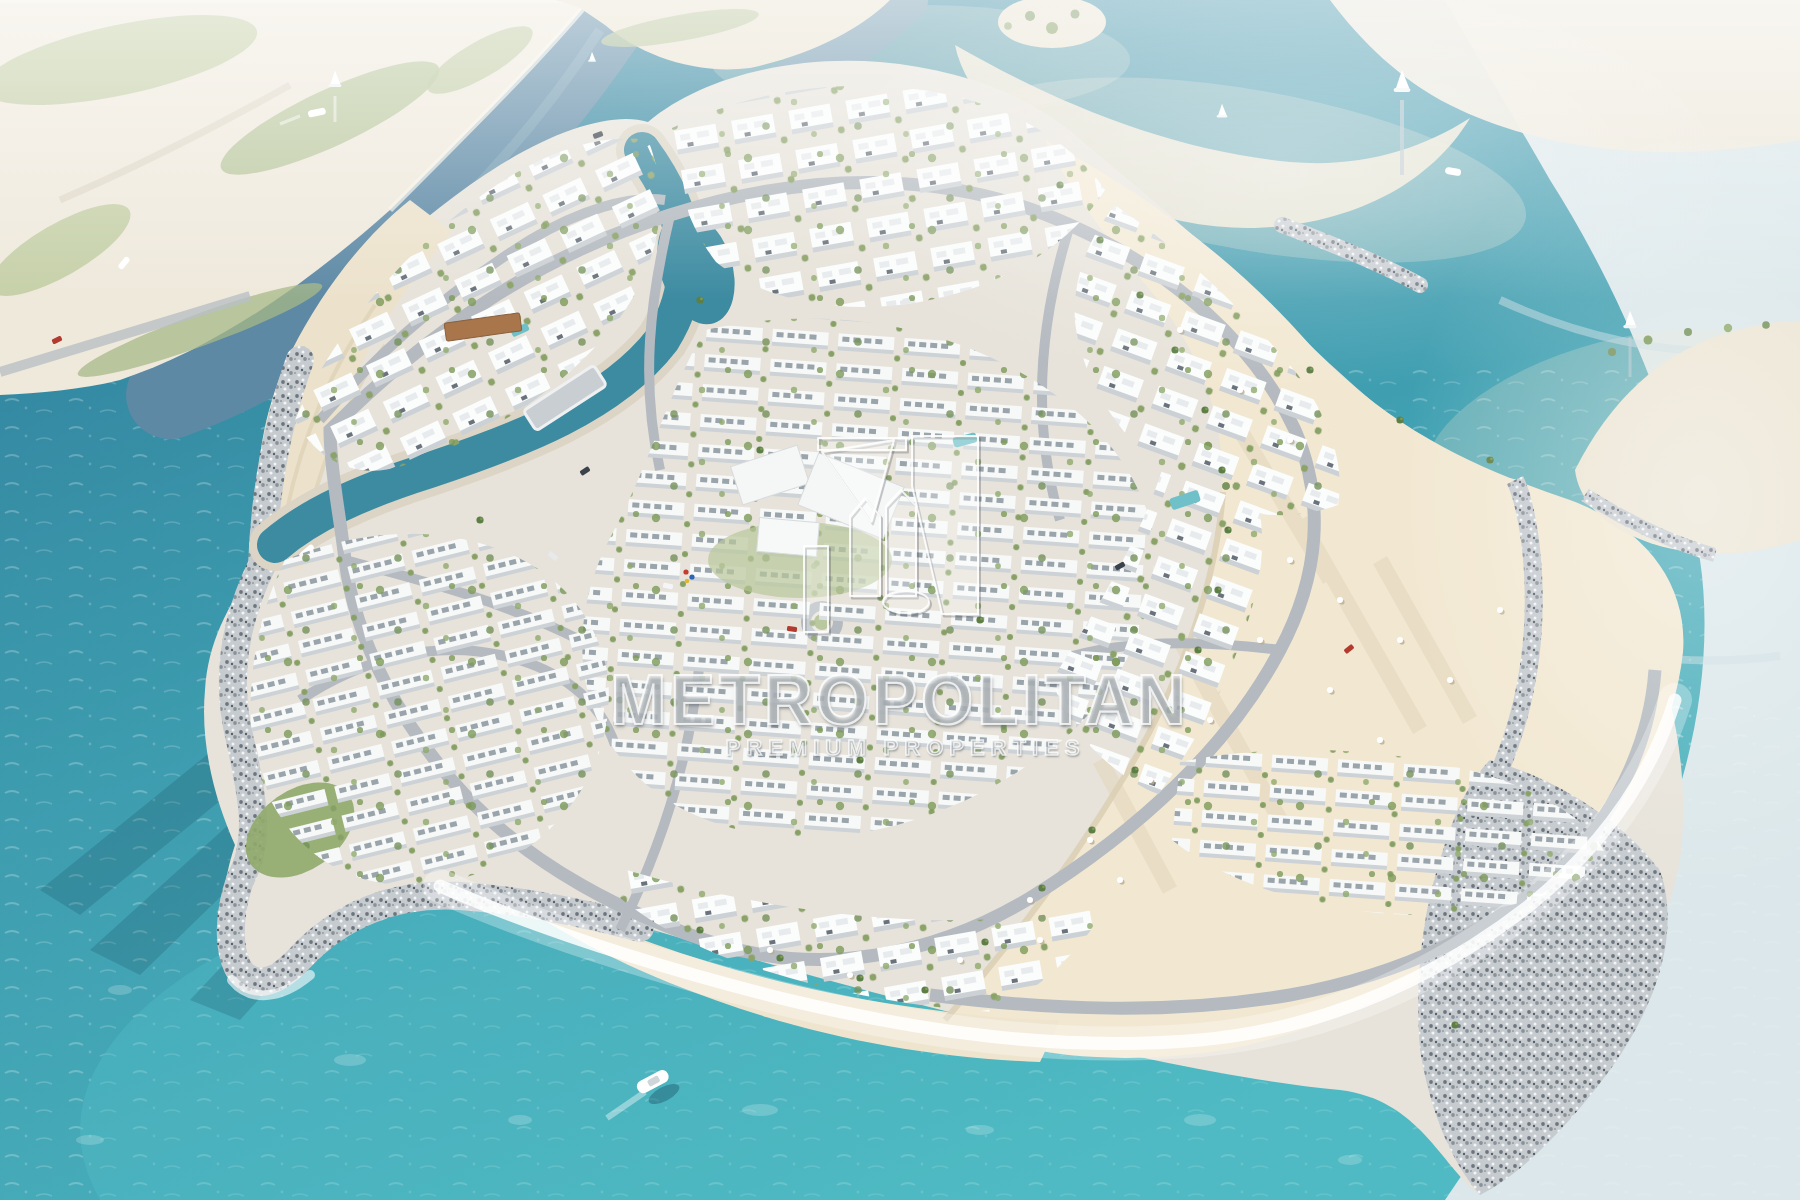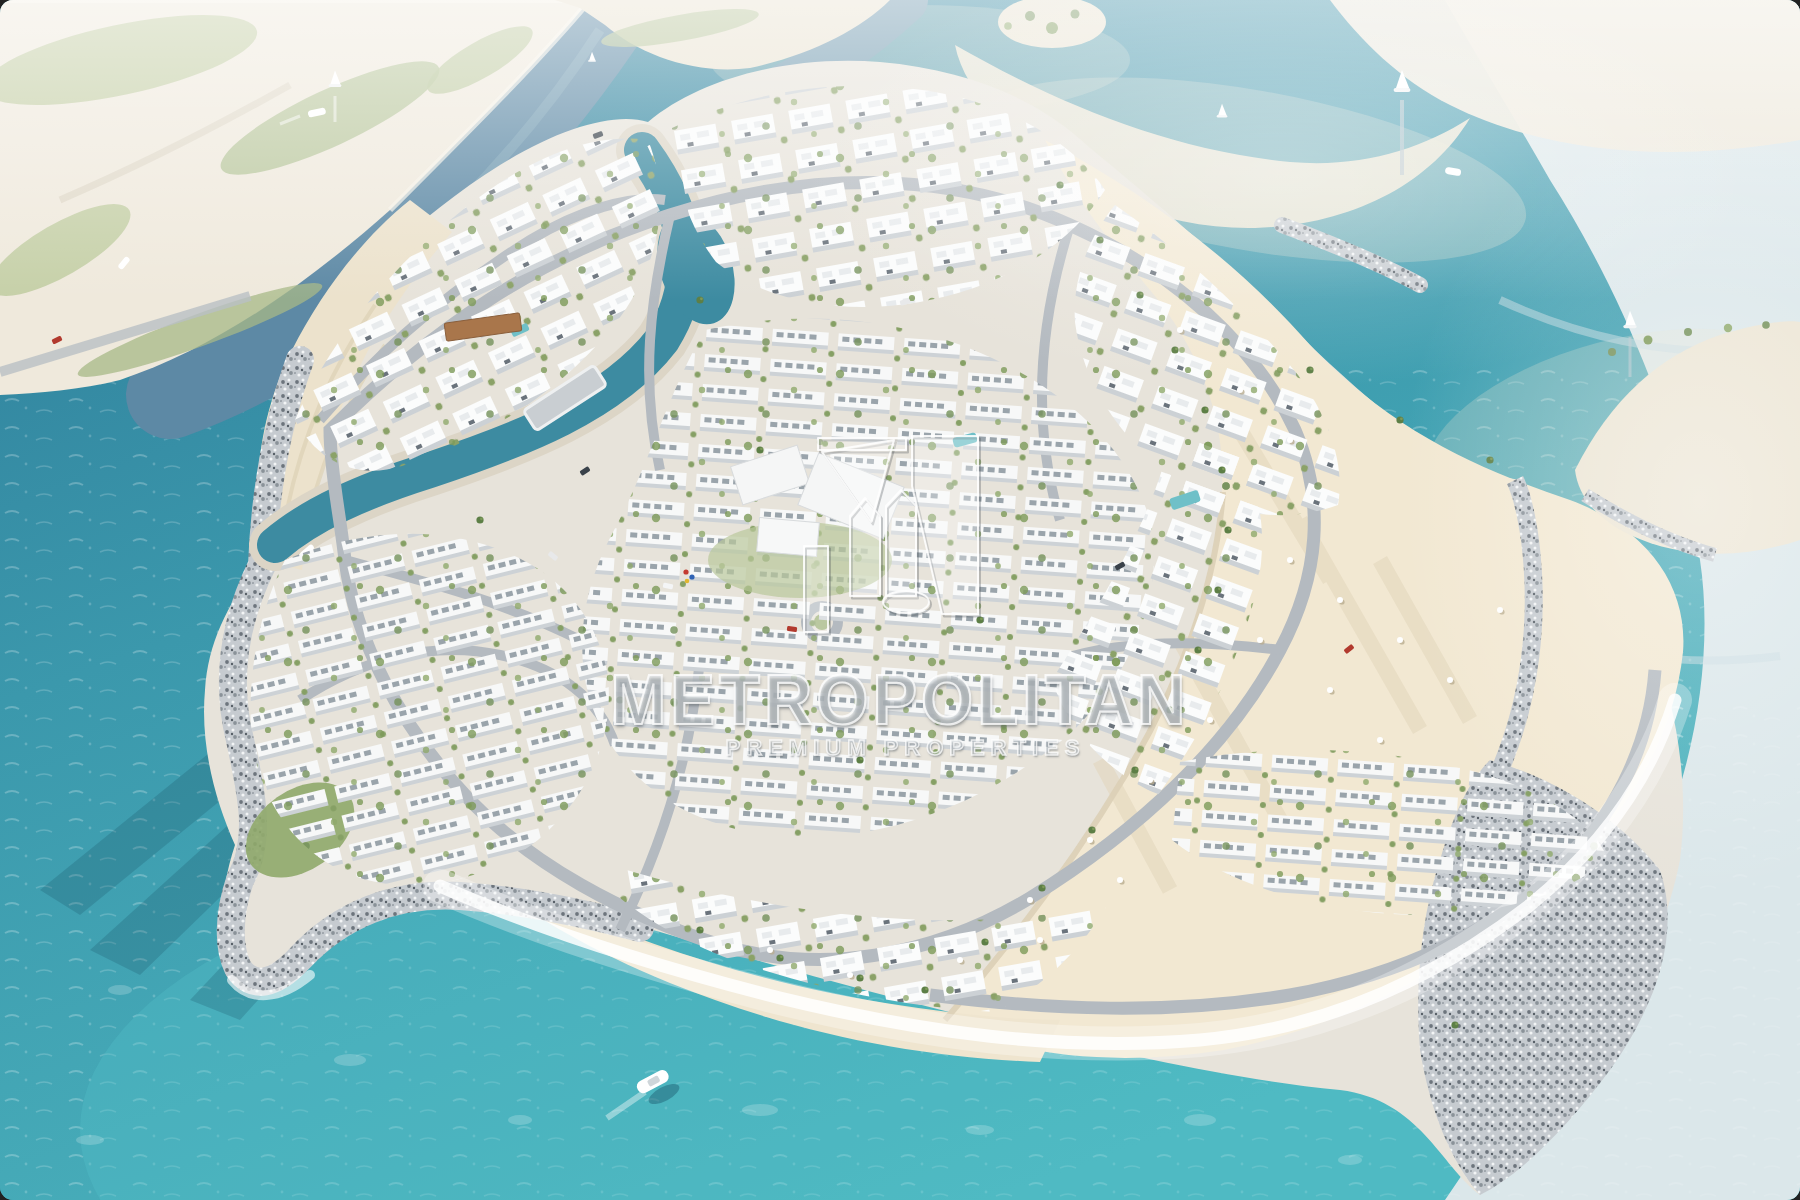--- a/index.html
+++ b/index.html
@@ -1,17 +1,17 @@
 <!DOCTYPE html>
 <html><head>
 <meta charset="utf-8">
 <style>
   html,body{margin:0;padding:0;background:#222;}
   .stage{position:relative;width:1800px;height:1200px;overflow:hidden;
-         font-family:"Liberation Sans", sans-serif;background:#3b9fae;border-radius:13px;}
+         font-family:"Liberation Sans", sans-serif;background:#3b9fae;}
   .stage svg.scene{position:absolute;left:0;top:0;}
   .wm{position:absolute;left:0;top:0;width:100%;height:100%;pointer-events:none;}
   .wm-brand{
     position:absolute;left:0;right:0;top:666px;text-align:center;
     font-weight:bold;font-size:67px;line-height:1.0;letter-spacing:4px;
     color:rgba(205,214,219,0.38);
     -webkit-text-stroke:2px rgba(255,255,255,0.78);
     text-shadow:1px 2px 3px rgba(86,93,99,0.55), 0 0 1px rgba(255,255,255,0.55);
     transform:scale(1,1.06);
   }

